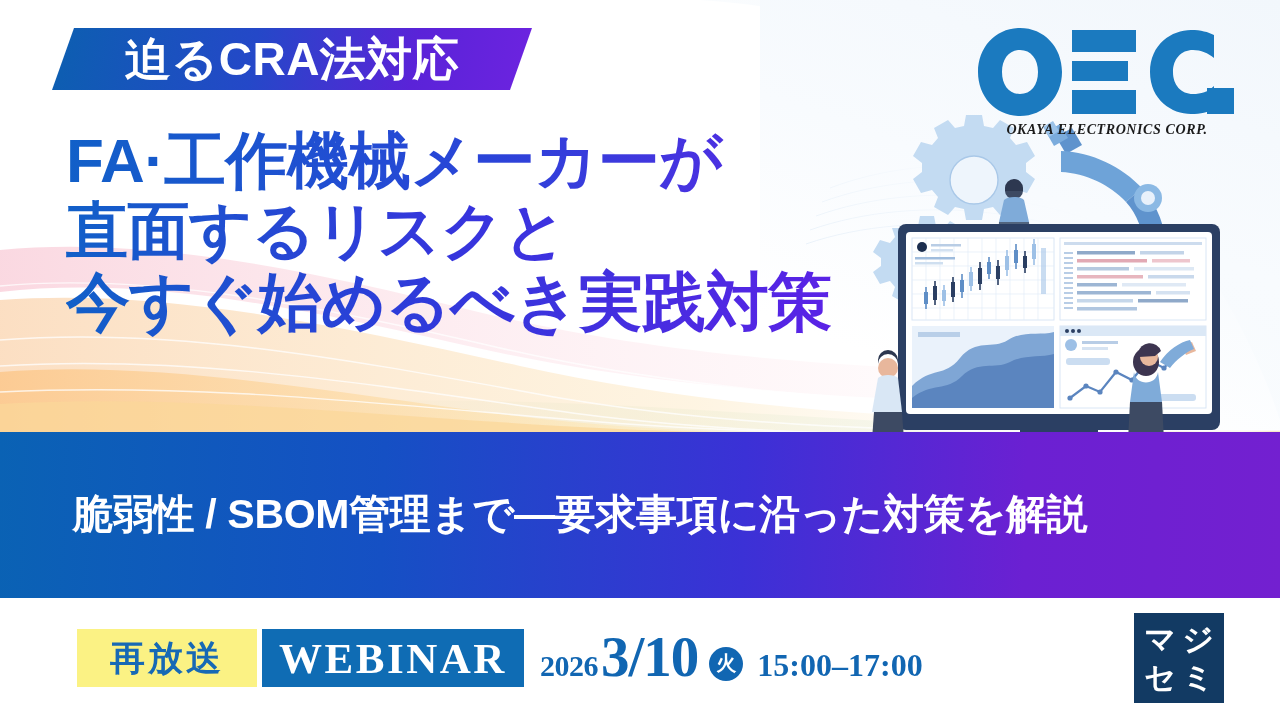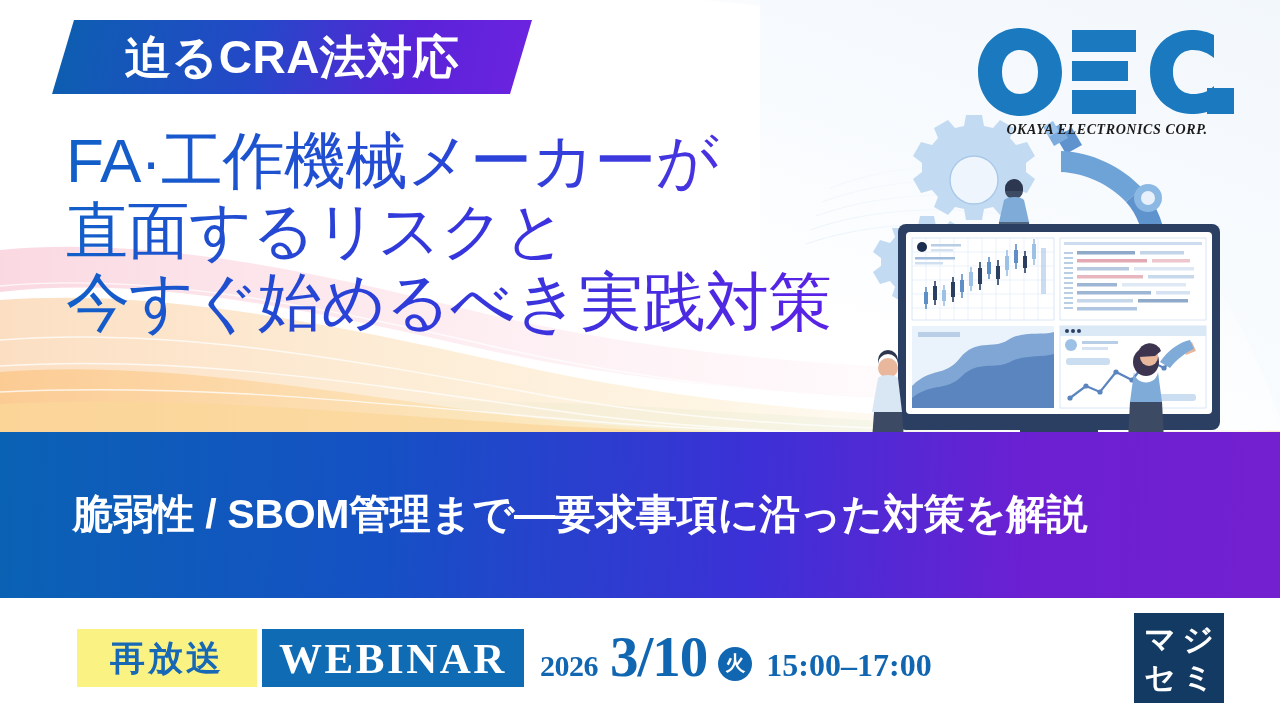--- a/index.html
+++ b/index.html
@@ -17,21 +17,21 @@
   
   .bg-waves { position:absolute; left:0; top:0; width:1280px; height:720px; z-index:0; }
   .bg-illus { position:absolute; left:860px; top:110px; width:420px; height:330px; z-index:1; }
   .bg-topright-fade {
     position:absolute; right:0; top:0; width:520px; height:440px; z-index:0;
     background:linear-gradient(200deg,#f2f7fc 0%, #f8fbfe 45%, rgba(255,255,255,0) 80%);
   }
 
   
   .cra-badge {
-    position:absolute; left:52px; top:20px; width:480px; height:74px; z-index:5;
+    position:absolute; left:52px; top:28px; width:480px; height:62px; z-index:5;
     background:linear-gradient(100deg,#0c5fb0 0%, #2448c8 42%, #5a23d8 75%, #6d23e0 100%);
     clip-path:polygon(22px 0, 100% 0, calc(100% - 22px) 100%, 0 100%);
     display:flex; align-items:center; justify-content:center;
   }
   .cra-badge-text {
     color:#ffffff; font-size:46px; font-weight:bold; letter-spacing:0.5px;
     white-space:nowrap; line-height:1;
   }
 
   
@@ -39,21 +39,21 @@
   .oec-mark { display:block; }
   .oec-sub {
     display:block; margin-top:4px;
     font-family:"Liberation Serif", serif; font-style:italic; font-weight:bold;
     font-size:14px; color:#1b1b1b; letter-spacing:0.6px; white-space:nowrap;
   }
 
   
   .headline { position:absolute; left:66px; top:126px; z-index:5; }
   .hl {
-    font-size:62px; font-weight:normal; line-height:1.13; white-space:nowrap;
+    font-size:62px; font-weight:bold; line-height:1.13; white-space:nowrap;
     letter-spacing:-0.5px;
     -webkit-background-clip:text; background-clip:text; color:transparent;
     -webkit-text-fill-color:transparent;
   }
   .hl1 { background-image:linear-gradient(95deg,#1160c8 0%, #2a44d8 55%, #5a27e6 100%); }
   .hl2 { background-image:linear-gradient(95deg,#1160c8 0%, #3436dc 48%, #5327e8 100%); }
   .hl3 { background-image:linear-gradient(95deg,#1160c8 0%, #2e3bda 45%, #5a22e6 100%);
          font-size:64px; letter-spacing:-1px; }
 
   
@@ -90,21 +90,21 @@
   .badge-webinar span {
     color:#ffffff; font-size:43px; font-weight:bold; letter-spacing:2.5px;
     font-family:"Liberation Serif", serif;
   }
   .datetime {
     position:absolute; left:540px; top:26px; height:68px;
     display:flex; align-items:baseline; color:#1166b2;
     font-family:"Liberation Serif", serif; font-weight:bold; white-space:nowrap;
   }
   .dt-year { font-size:30px; letter-spacing:-0.5px; }
-  .dt-md { font-size:57px; margin-left:12px; letter-spacing:-1px; }
+  .dt-md { font-size:57px; margin-left:3px; letter-spacing:-1px; }
   .dt-dow {
     display:inline-flex; align-items:center; justify-content:center;
     width:34px; height:34px; border-radius:50%; background:#1166b2;
     color:#ffffff; font-size:20px; font-weight:bold; margin-left:11px;
     position:relative; top:-6px; font-family:"Liberation Sans", sans-serif;
   }
   .dt-time { font-size:32px; margin-left:14px; letter-spacing:0px; }
 
   .maji-logo {
     position:absolute; right:20px; top:15px; width:90px; height:90px;

